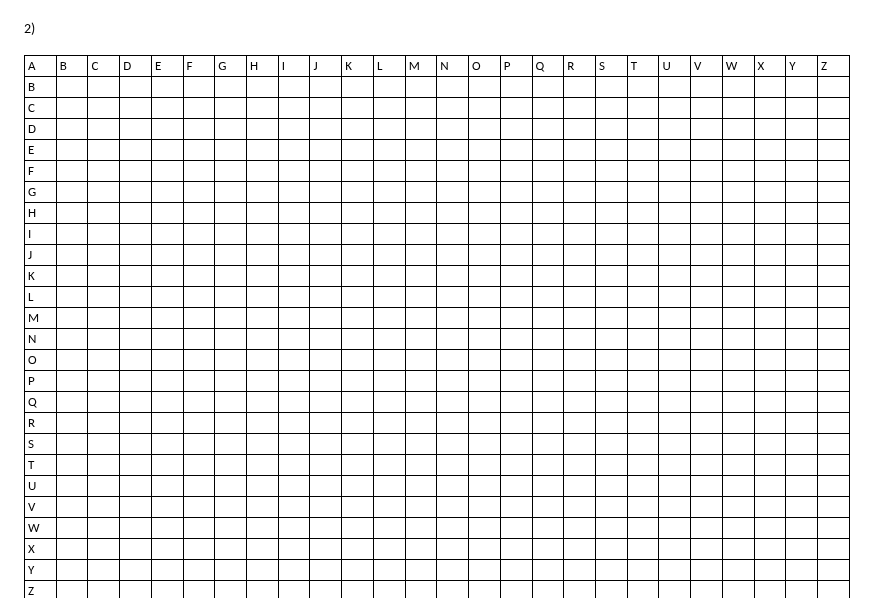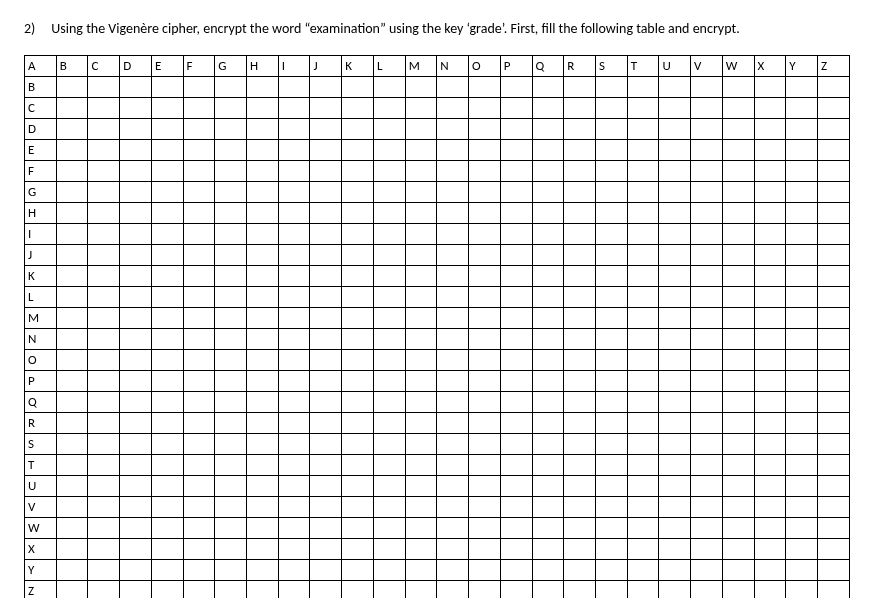--- a/index.html
+++ b/index.html
@@ -37,21 +37,20 @@
     }
     table.vigenere tr:first-child td {
       height: 21px;
     }
   </style>
 </head>
 <body>
 
 <div class="question-line">
   <span class="q-num">2)</span>
-  <span class="q-text">Using the Vigenère cipher, encrypt the word “examination” using the key ‘grade’.   First, fill the following table and encrypt.</span>
 </div>
 
 <table class="vigenere">
   <tbody>
       <tr>
         <td>A</td>
         <td>B</td>
         <td>C</td>
         <td>D</td>
         <td>E</td>

